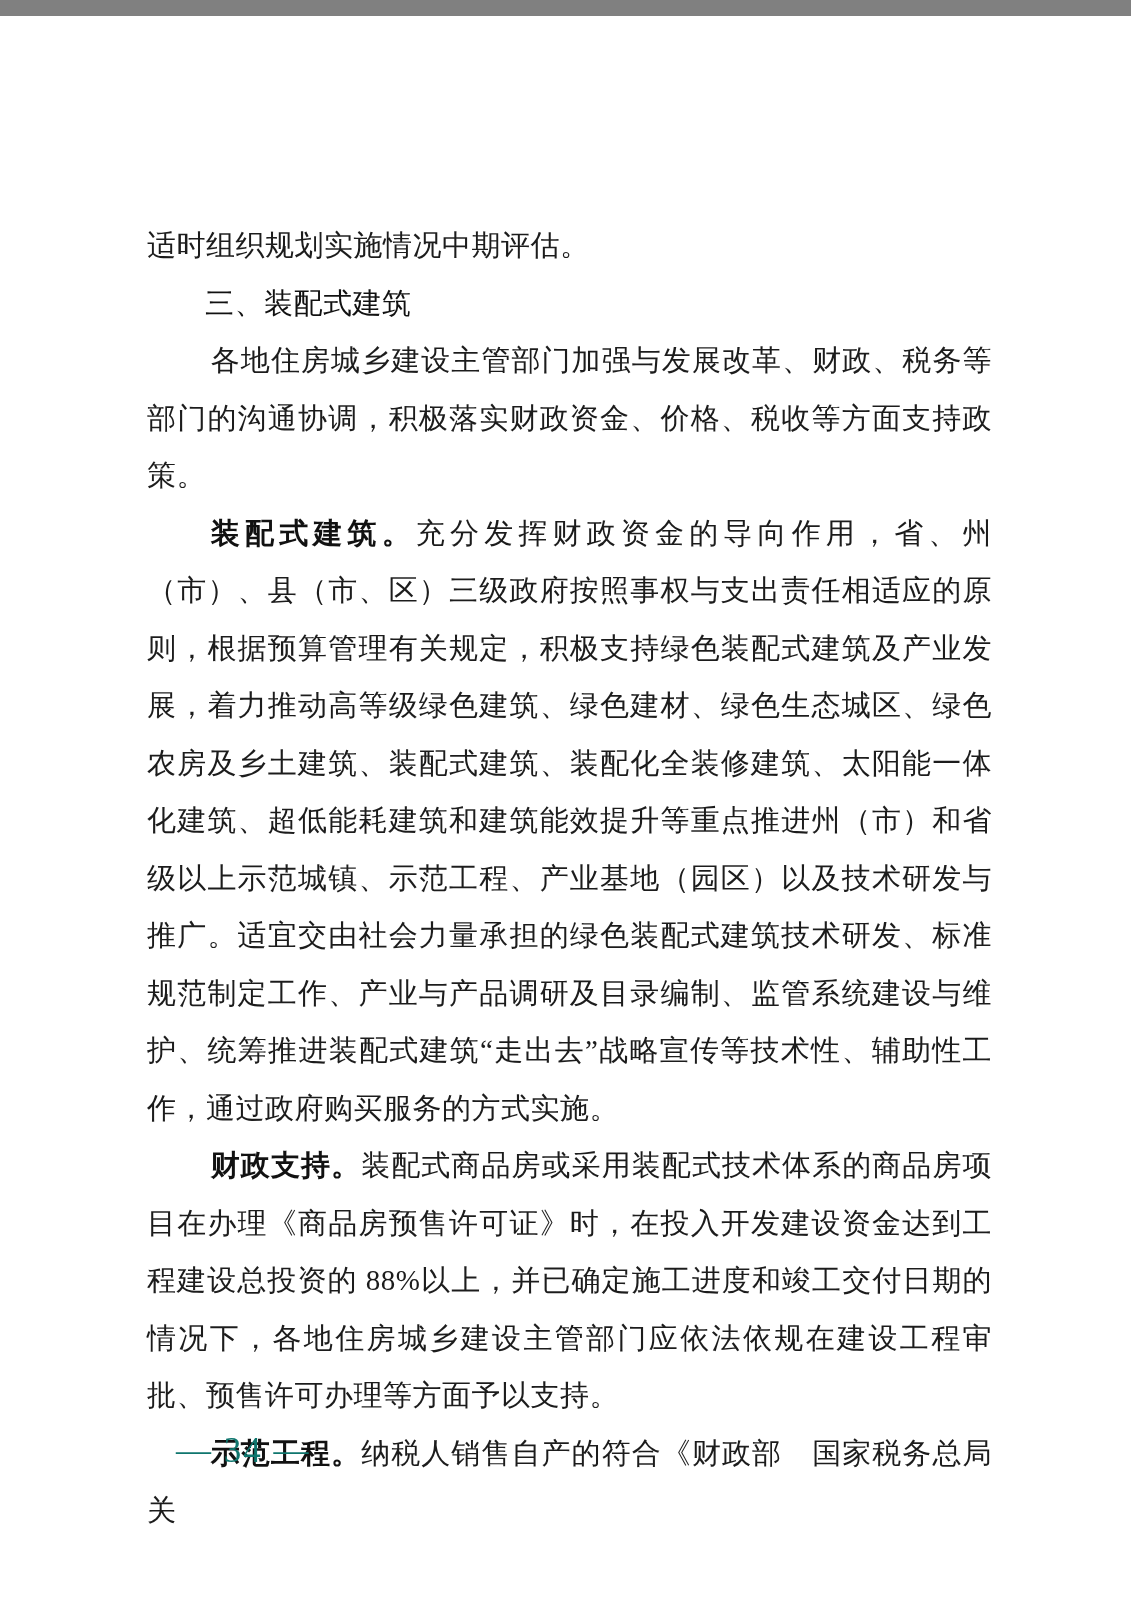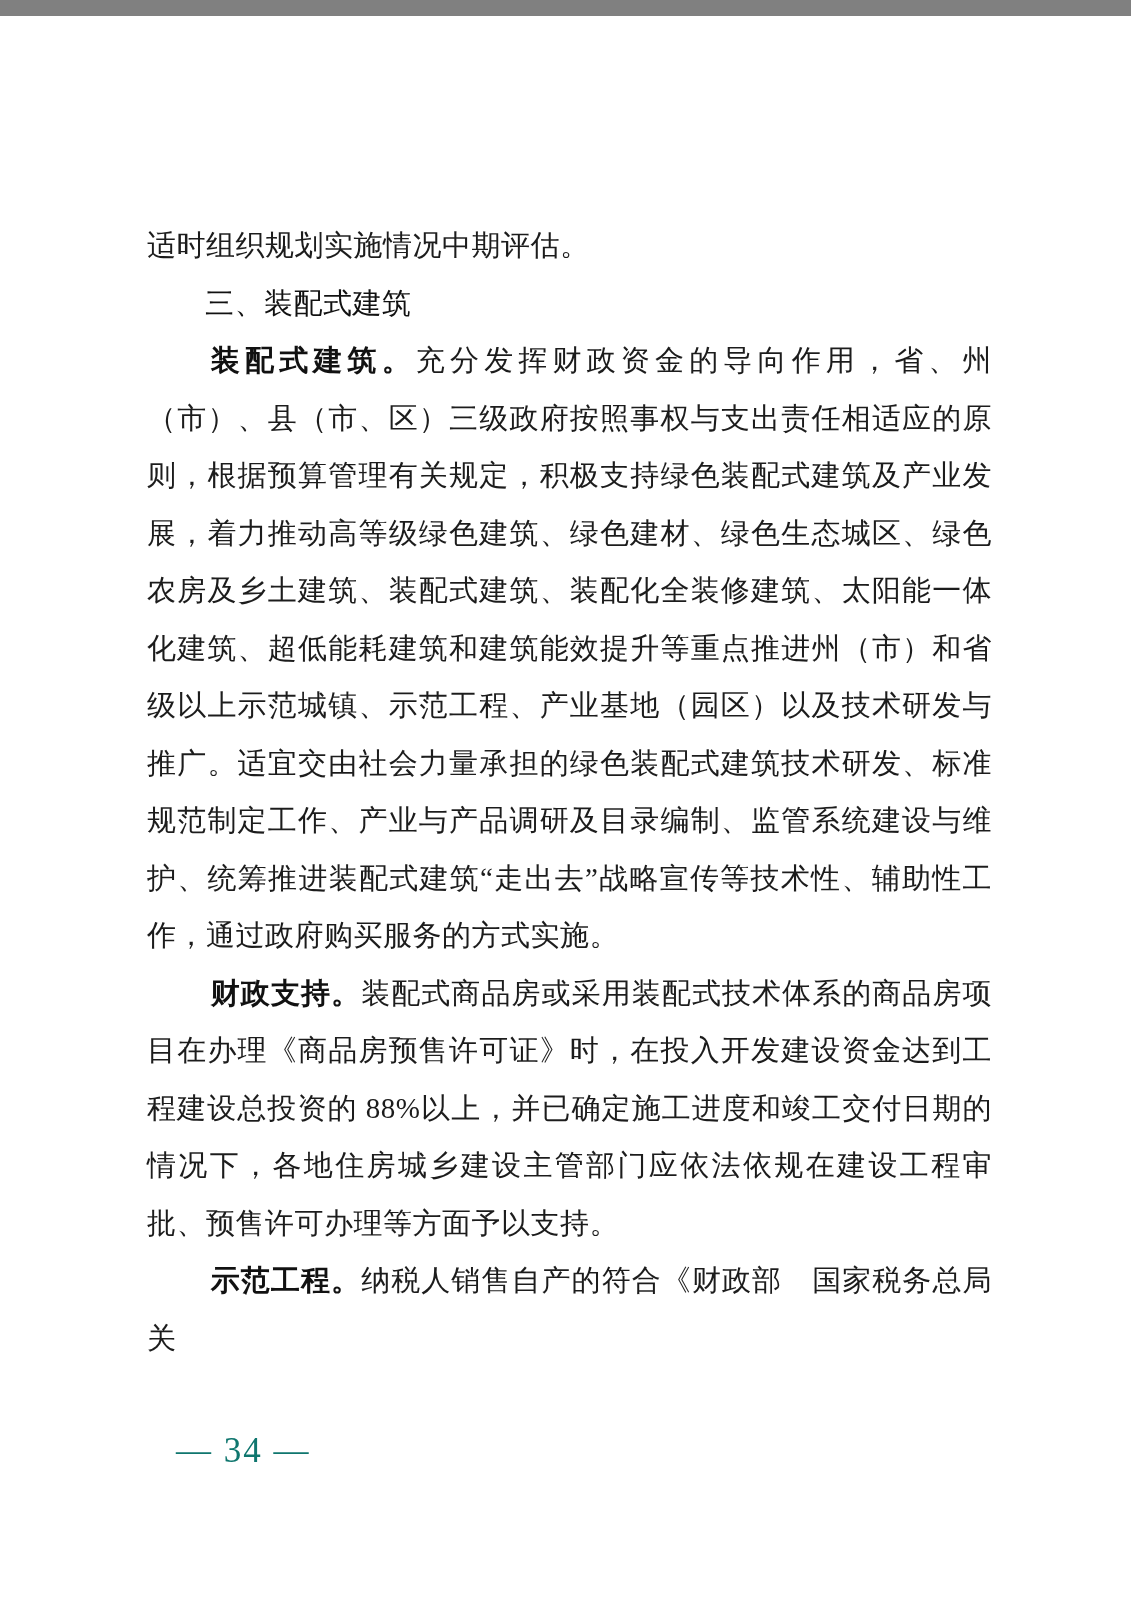--- a/index.html
+++ b/index.html
@@ -67,20 +67,21 @@
 <body>
 
 <div class="page">
 
   <div class="content">
 
     <p class="no-indent"><span>适时组织规划实施情况中期评估。</span></p>
 
     <p class="heading"><span>三、装配式建筑</span></p>
 
+    <p class="indent"><span>各地住房城乡建设主管部门加强与发展改革、财政、税务等部门的沟通协调，积极落实财政资金、价格、税收等方面支持政策。</span></p>
 
     <p class="indent"><span class="lead">装配式建筑。</span><span>充分发挥财政资金的导向作用，省、州（市）、县（市、区）三级政府按照事权与支出责任相适应的原则，根据预算管理有关规定，积极支持绿色装配式建筑及产业发展，着力推动高等级绿色建筑、绿色建材、绿色生态城区、绿色农房及乡土建筑、装配式建筑、装配化全装修建筑、太阳能一体化建筑、超低能耗建筑和建筑能效提升等重点推进州（市）和省级以上示范城镇、示范工程、产业基地（园区）以及技术研发与推广。适宜交由社会力量承担的绿色装配式建筑技术研发、标准规范制定工作、产业与产品调研及目录编制、监管系统建设与维护、统筹推进装配式建筑“走出去”战略宣传等技术性、辅助性工作，通过政府购买服务的方式实施。</span></p>
 
     <p class="indent"><span class="lead">财政支持。</span><span>装配式商品房或采用装配式技术体系的商品房项目在办理《商品房预售许可证》时，在投入开发建设资金达到工程建设总投资的 88%以上，并已确定施工进度和竣工交付日期的情况下，各地住房城乡建设主管部门应依法依规在建设工程审批、预售许可办理等方面予以支持。</span></p>
 
     <p class="indent"><span class="lead">示范工程。</span><span>纳税人销售自产的符合《财政部　国家税务总局关</span></p>
 
   </div>
 
   <div class="footer">— 34 —</div>

